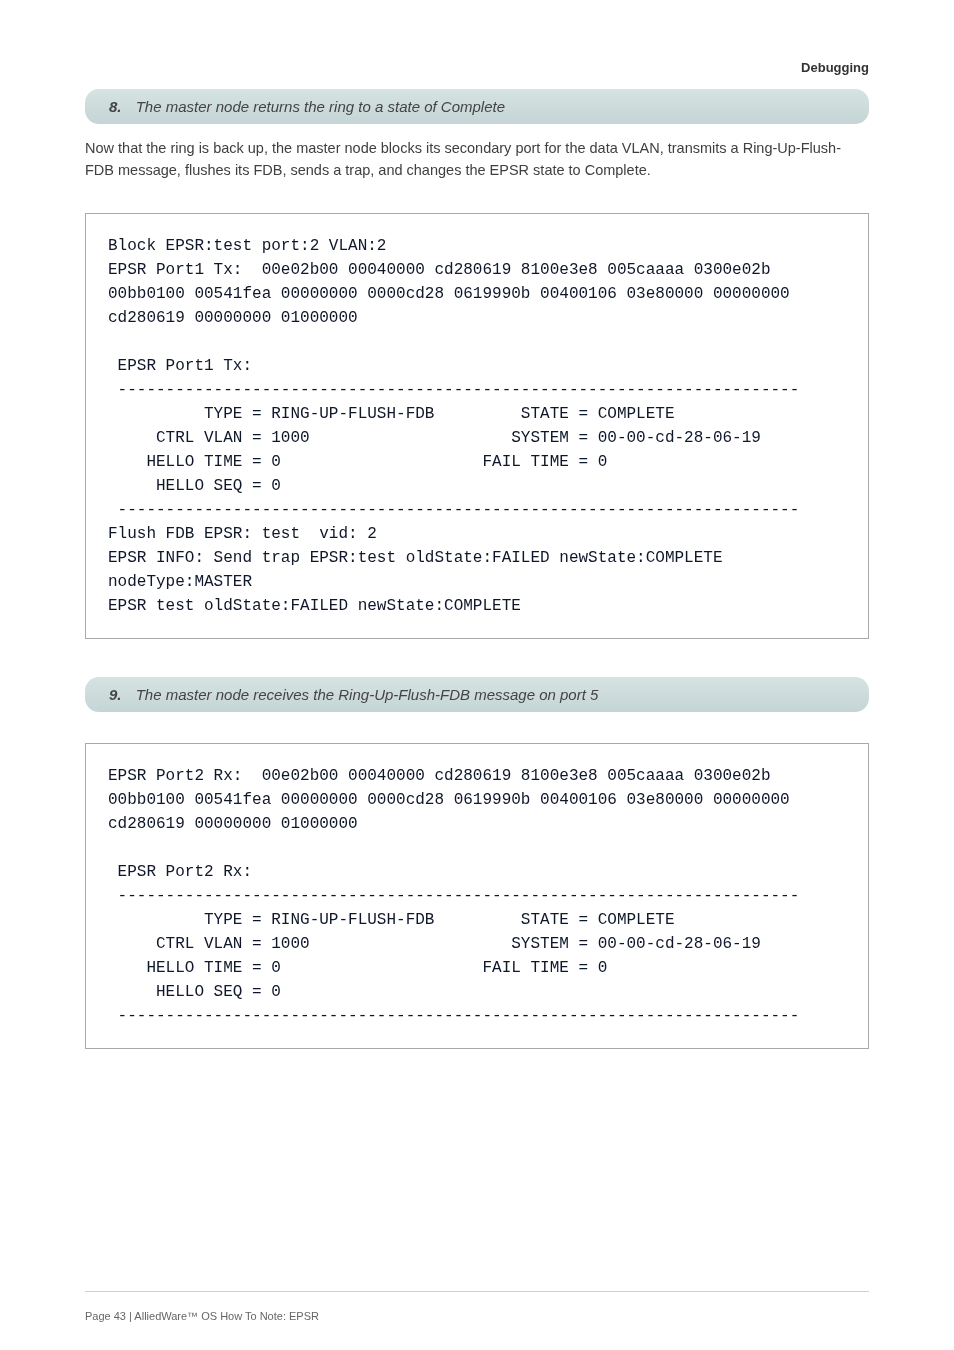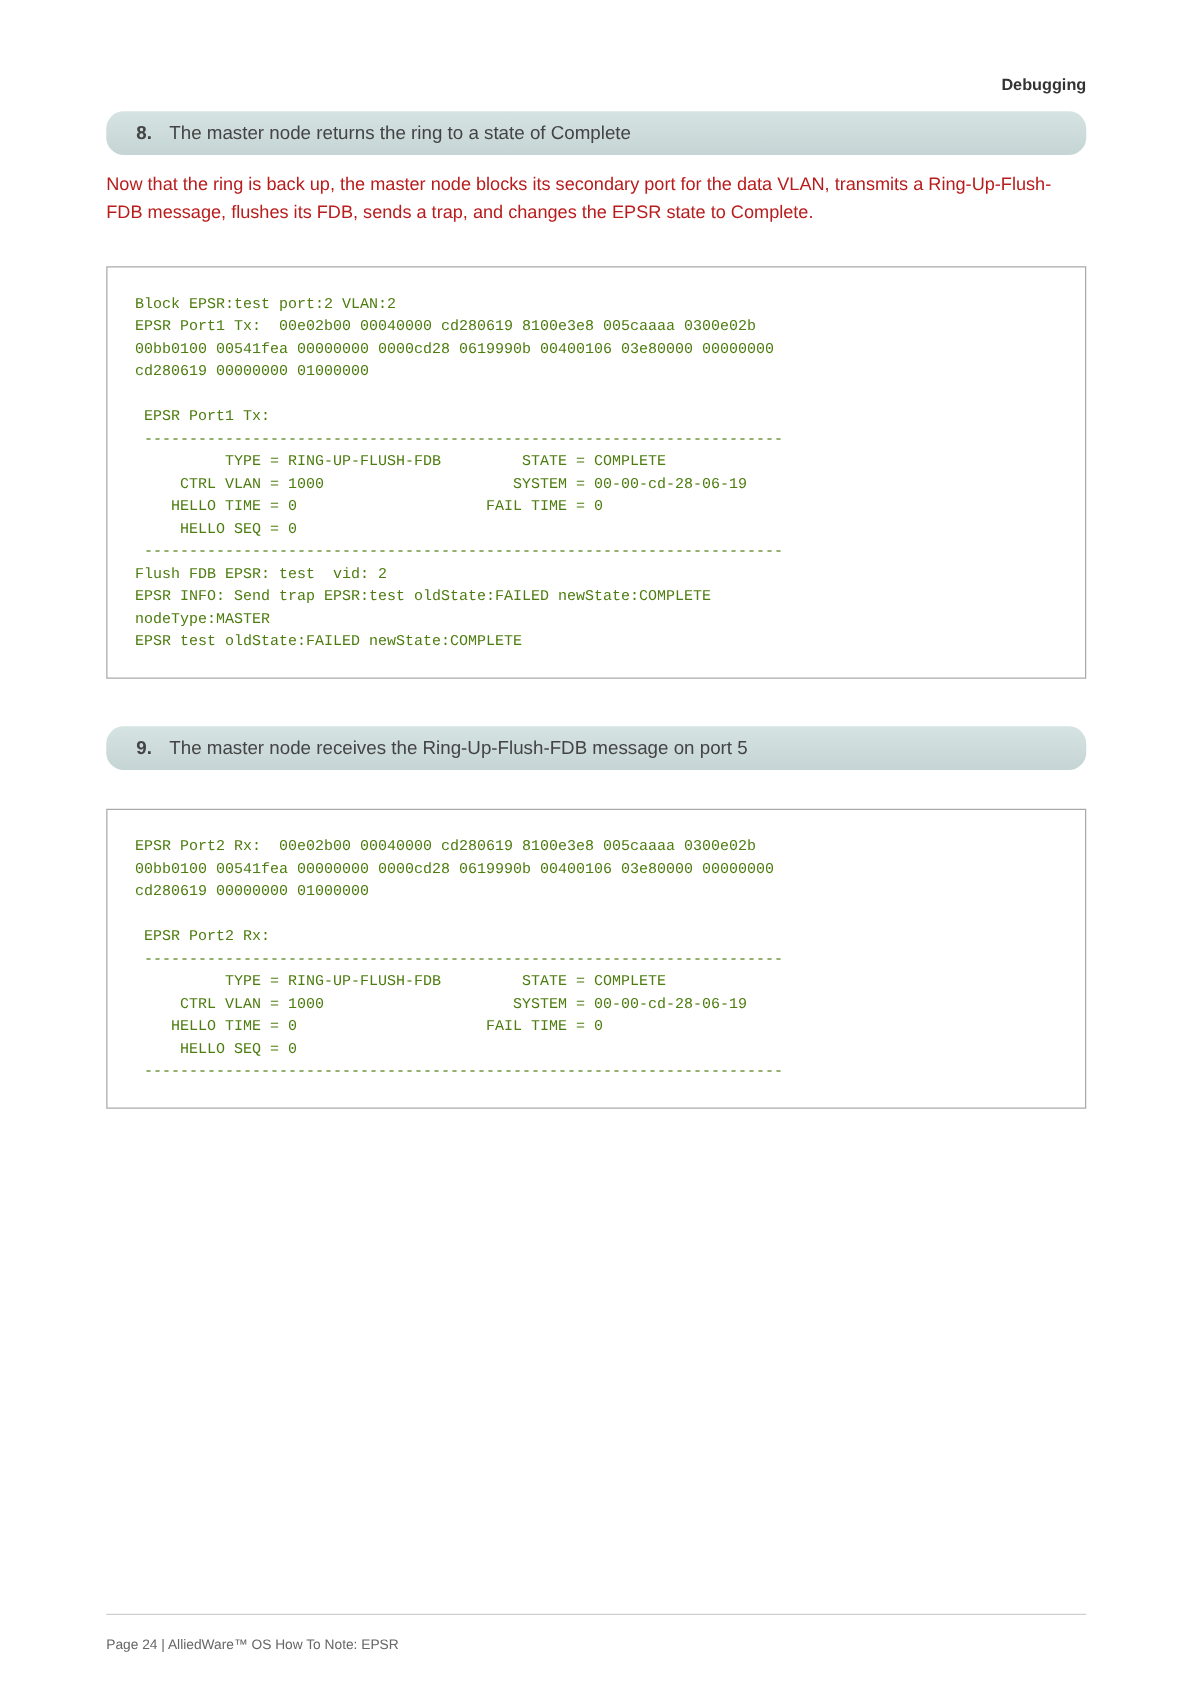--- a/index.html
+++ b/index.html
@@ -22,38 +22,39 @@
     font-weight: bold;
     color: #333;
     margin-bottom: 14px;
   }
   .step-header {
     background: linear-gradient(#d6e3e3, #c5d4d4);
     padding: 9px 24px;
     font-size: 15px;
     color: #444;
     border-radius: 14px;
+    font-style: italic;
   }
   .step-header b {
     font-weight: bold;
     margin-right: 10px;
   }
   .body-text {
     font-size: 14.5px;
     line-height: 1.5;
-    color: #b91c1c;
+    color: #404040;
     margin: 14px 0 16px 0;
   }
   .code-box {
     border: 1px solid #aaa;
     padding: 20px 22px;
     font-family: "Courier New", Courier, monospace;
-    font-size: 12px;
+    font-size: 16px;
     line-height: 1.5;
-    color: #4d7c0f;
+    color: #0f172a;
     white-space: pre;
     overflow: hidden;
     background: #fff;
     margin-bottom: 38px;
     margin-top: 31px;
   }
   .footer {
     position: absolute;
     bottom: 28px;
     left: 85px;
@@ -112,14 +113,14 @@
 
  EPSR Port2 Rx:
  -----------------------------------------------------------------------
           TYPE = RING-UP-FLUSH-FDB         STATE = COMPLETE
      CTRL VLAN = 1000                     SYSTEM = 00-00-cd-28-06-19
     HELLO TIME = 0                     FAIL TIME = 0
      HELLO SEQ = 0
  -----------------------------------------------------------------------</div>
 
   <div class="footer-rule"></div>
-  <div class="footer">Page 24 | AlliedWare™ OS How To Note: EPSR</div>
+  <div class="footer">Page 43 | AlliedWare™ OS How To Note: EPSR</div>
 </div>
 
 </body></html>

